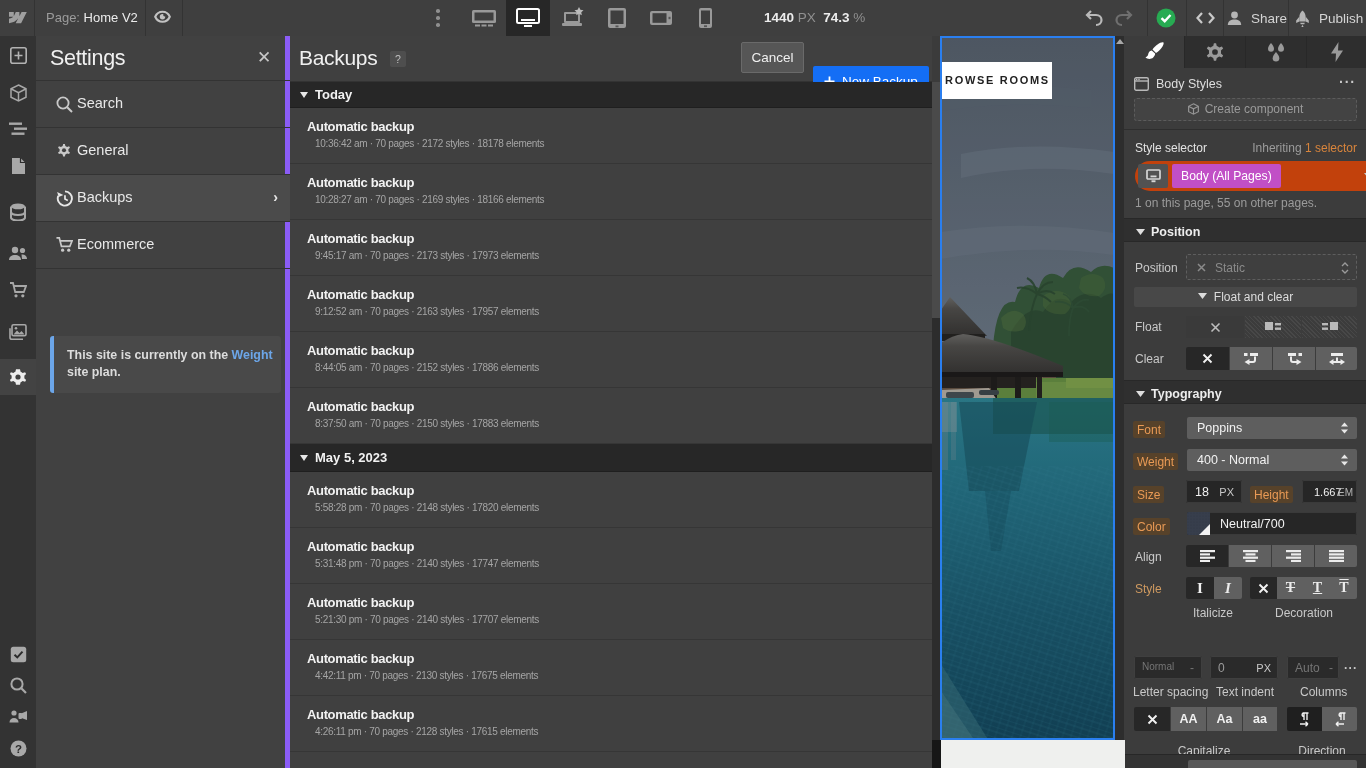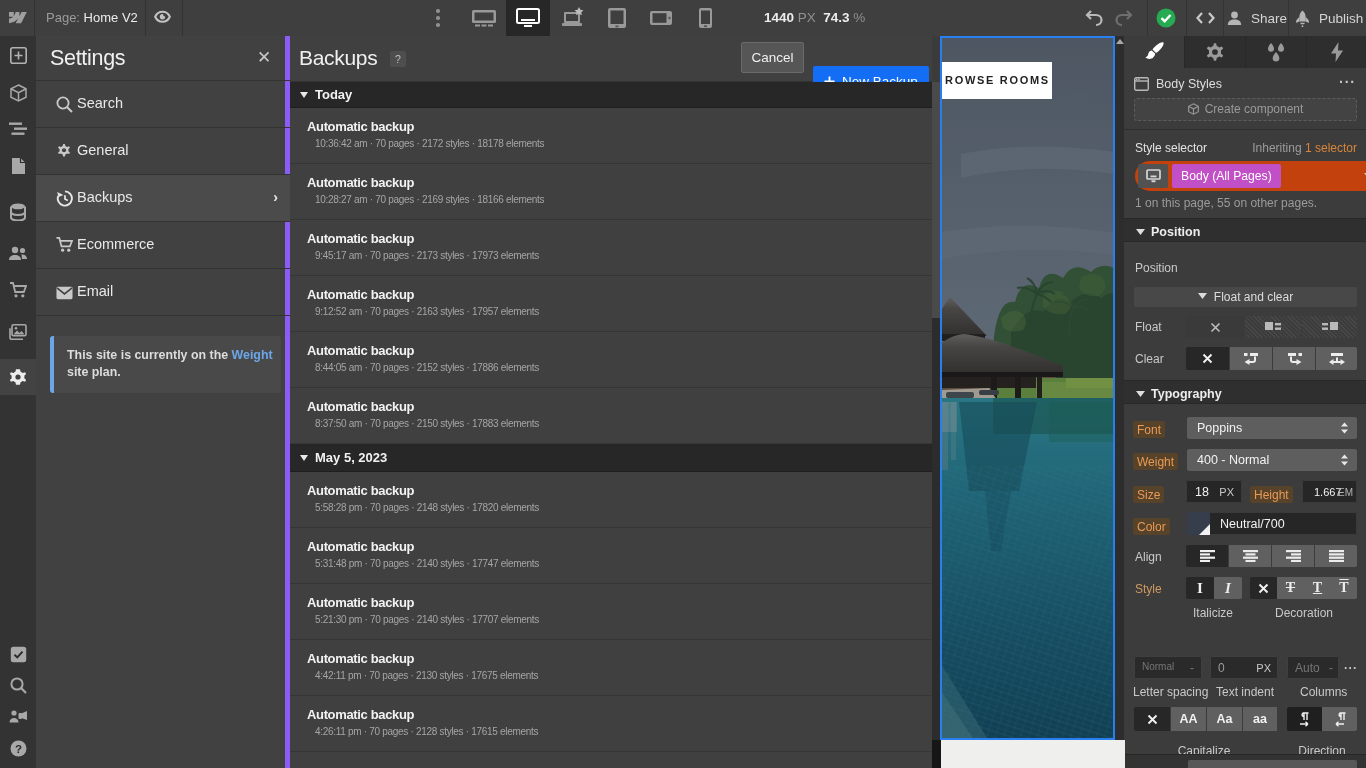--- a/index.html
+++ b/index.html
@@ -302,27 +302,20 @@
       <div class="chev">›</div>
     </div>
     <div class="mrow" style="top:186px">
       <svg class="ic" viewBox="0 0 18 17">
           <path d="M0.5 0.5 L3.5 0.5 L5.8 9.5 L14.6 9.5 L17 3.5 L5 3.5" fill="none" stroke="#c9c9c9" stroke-width="1.8"></path>
           <circle cx="7" cy="13.5" r="1.7" fill="#c9c9c9"></circle>
           <circle cx="13.5" cy="13.5" r="1.7" fill="#c9c9c9"></circle>
         </svg>
       <div class="tx">Ecommerce</div>
     </div>
-    <div class="mrow" style="top:233px">
-      <svg class="ic" viewBox="0 0 18 14" style="top:17px;height:14px">
-          <rect x="0.5" y="0.5" width="17" height="13" rx="1.5" fill="#c9c9c9"></rect>
-          <path d="M1 1.5 L9 8 L17 1.5" fill="none" stroke="#414141" stroke-width="1.6"></path>
-        </svg>
-      <div class="tx">Email</div>
-    </div>
     <div id="callout">
         <div class="tx">This site is currently on the <a>Weight</a><br>site plan.</div>
       </div>
   </div>
   <div id="main">
     <div id="main-hd">
       <div class="t">Backups</div>
         <div class="q">?</div>
       <div id="btn-cancel">Cancel</div>
       <div id="btn-new"><svg width="11" height="11" viewBox="0 0 11 11" style="vertical-align:-1px;margin-right:7px">
@@ -542,20 +535,29 @@
     <div class="abs" style="left:11px;top:160px;font-size:12px;color:#9b9b9b">1 on this page, 55 on other pages.</div>
 
     <div class="abs" style="left:0;top:182px;width:242px;height:24px;background:#2f2f2f;border-top:1px solid #282828;border-bottom:1px solid #282828">
       <svg class="abs" style="left:12px;top:10px" width="9" height="6" viewBox="0 0 9 6">
           <path d="M0 0 L9 0 L4.5 6 Z" fill="#dedede"></path>
         </svg>
       <div class="abs" style="left:27px;top:6px;font-size:12.5px;font-weight:bold;color:#ededed">Position</div>
     </div>
 
     <div class="abs rp-lbl" style="left:11px;top:225px">Position</div>
+    <div class="inp" style="left:62px;top:218px;width:171px;background:#3f3f3f;box-shadow:none;border:1px dashed #5e5e5e">
+      <svg class="abs" style="left:10px;top:8px" width="9" height="9" viewBox="0 0 9 9">
+          <path d="M1 1 L8 8 M8 1 L1 8" stroke="#8b8b8b" stroke-width="1.5"></path>
+        </svg>
+      <div class="abs" style="left:28px;top:6px;font-size:12px;color:#8b8b8b">Static</div>
+      <svg class="abs" style="right:7px;top:7px" width="8" height="12" viewBox="0 0 8 12">
+          <path d="M1 4 L4 1 L7 4 M1 8 L4 11 L7 8" fill="none" stroke="#9a9a9a" stroke-width="1.4"></path>
+        </svg>
+    </div>
     <div class="abs" style="left:10px;top:251px;width:223px;height:20px;background:#484848;border-radius:2px;text-align:center;line-height:20px;font-size:12px;color:#dcdcdc">
       <svg width="9" height="6" viewBox="0 0 9 6" style="vertical-align:2px;margin-right:7px">
           <path d="M0 0 L9 0 L4.5 6 Z" fill="#dcdcdc"></path>
         </svg>Float and clear</div>
 
     <div class="abs rp-lbl" style="left:11px;top:284px">Float</div>
     <div class="abs rbtn" style="left:62px;top:280px;width:58px;height:22px;border-radius:2px 0 0 2px;background:#3a3a3a">
         <svg width="11" height="11" viewBox="0 0 11 11">
           <path d="M1.5 1.5 L9.5 9.5 M9.5 1.5 L1.5 9.5" stroke="#bdbdbd" stroke-width="1.6"></path>
         </svg>

